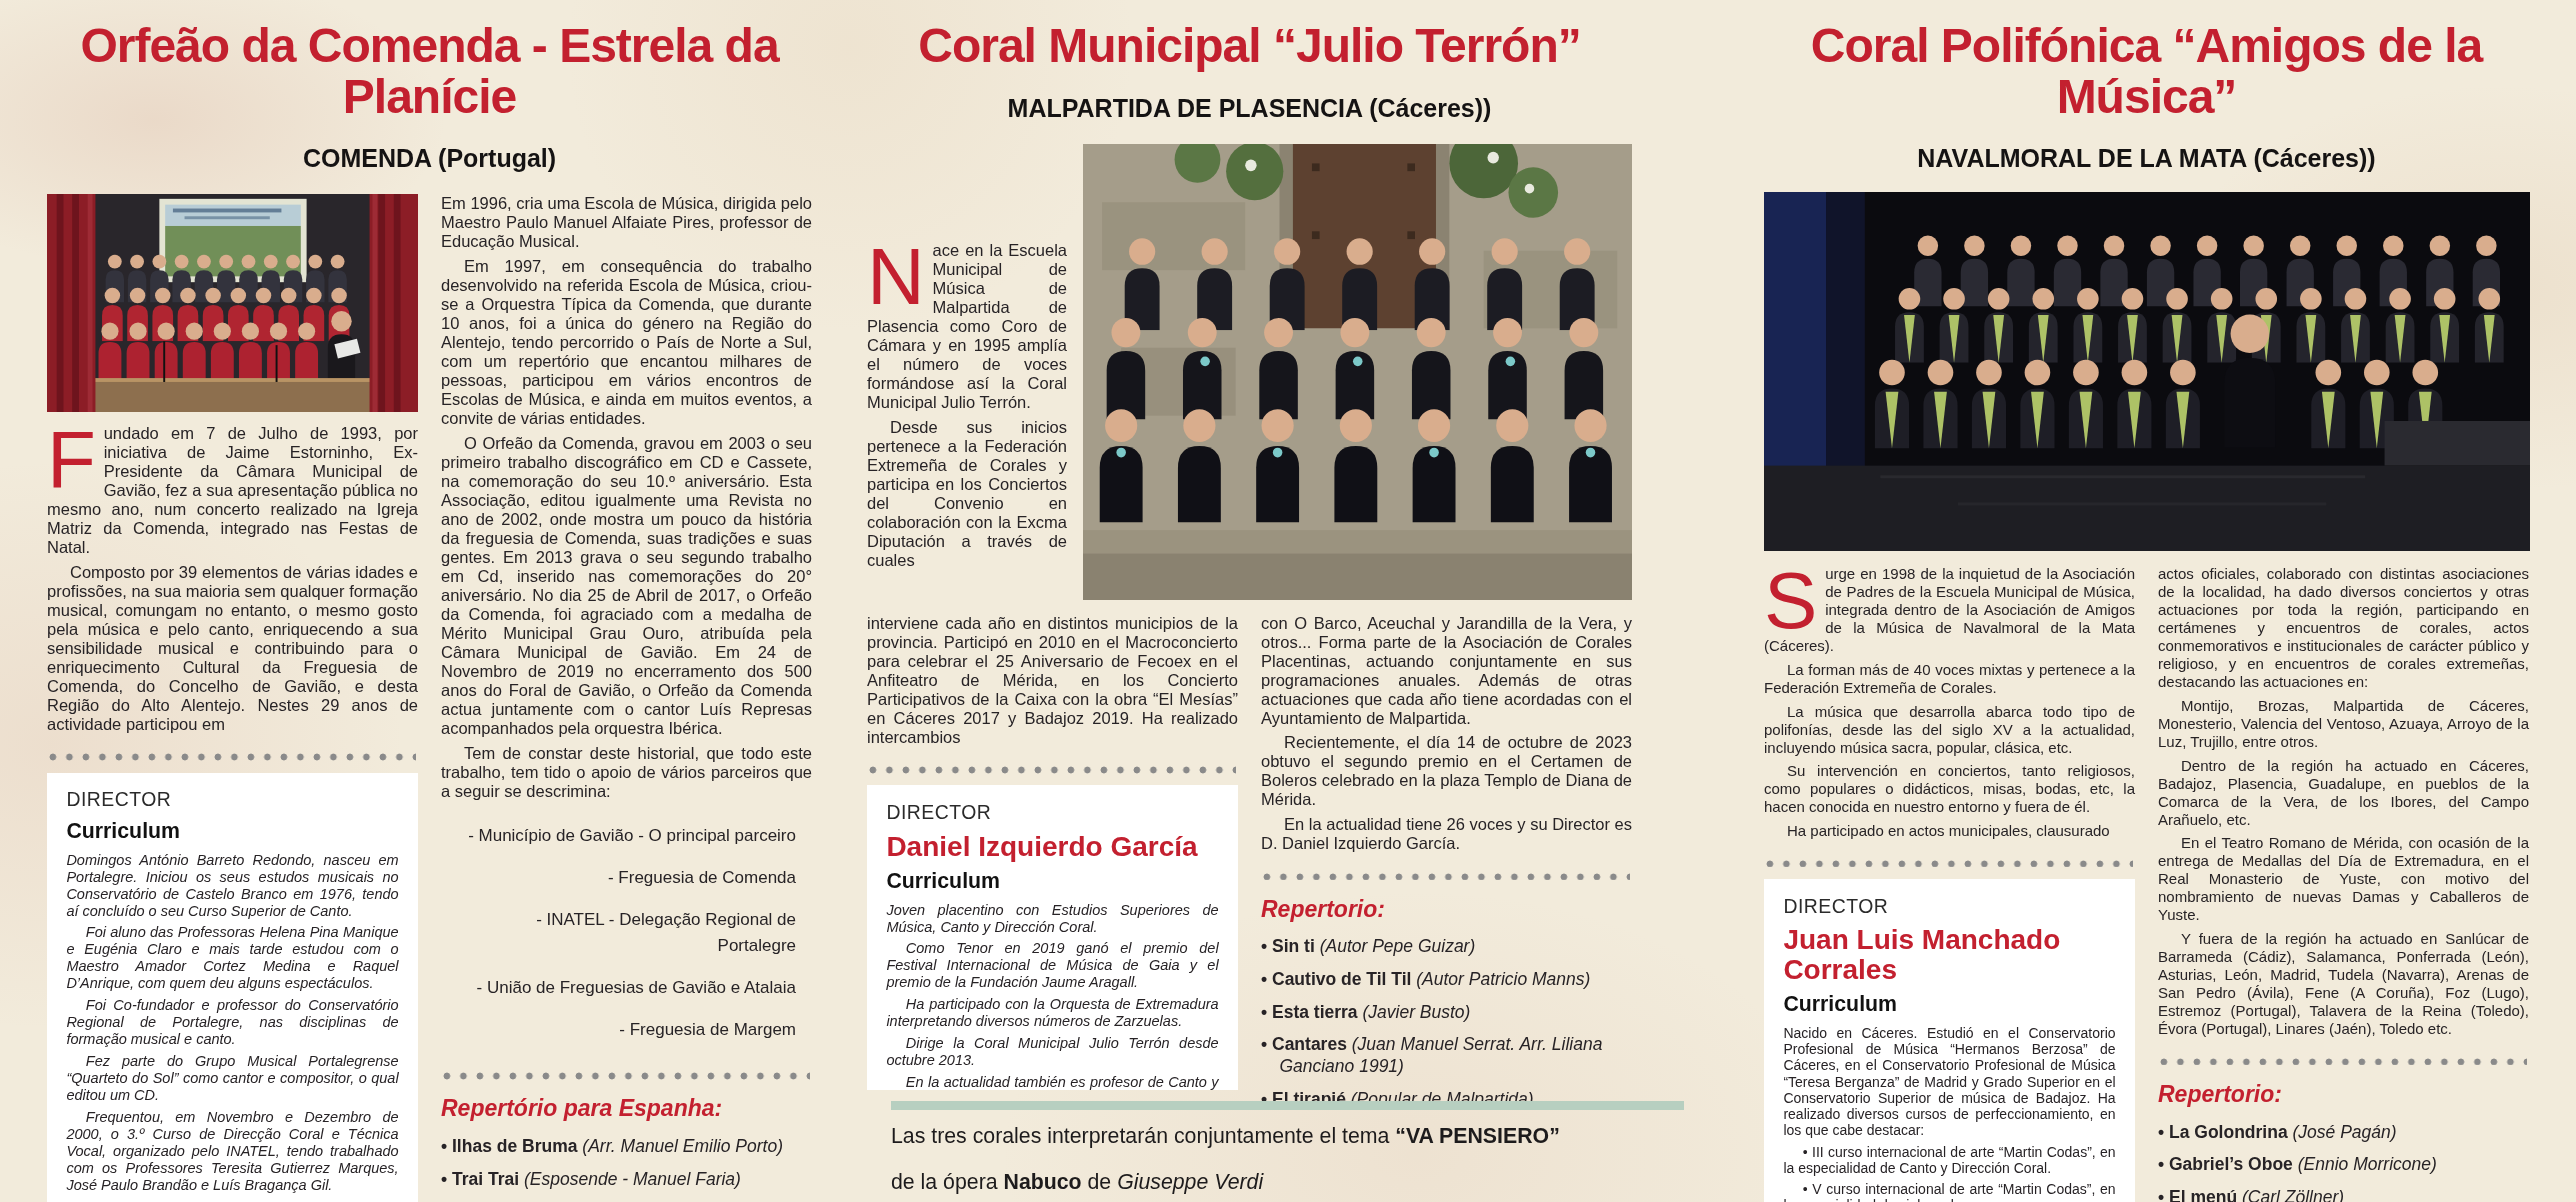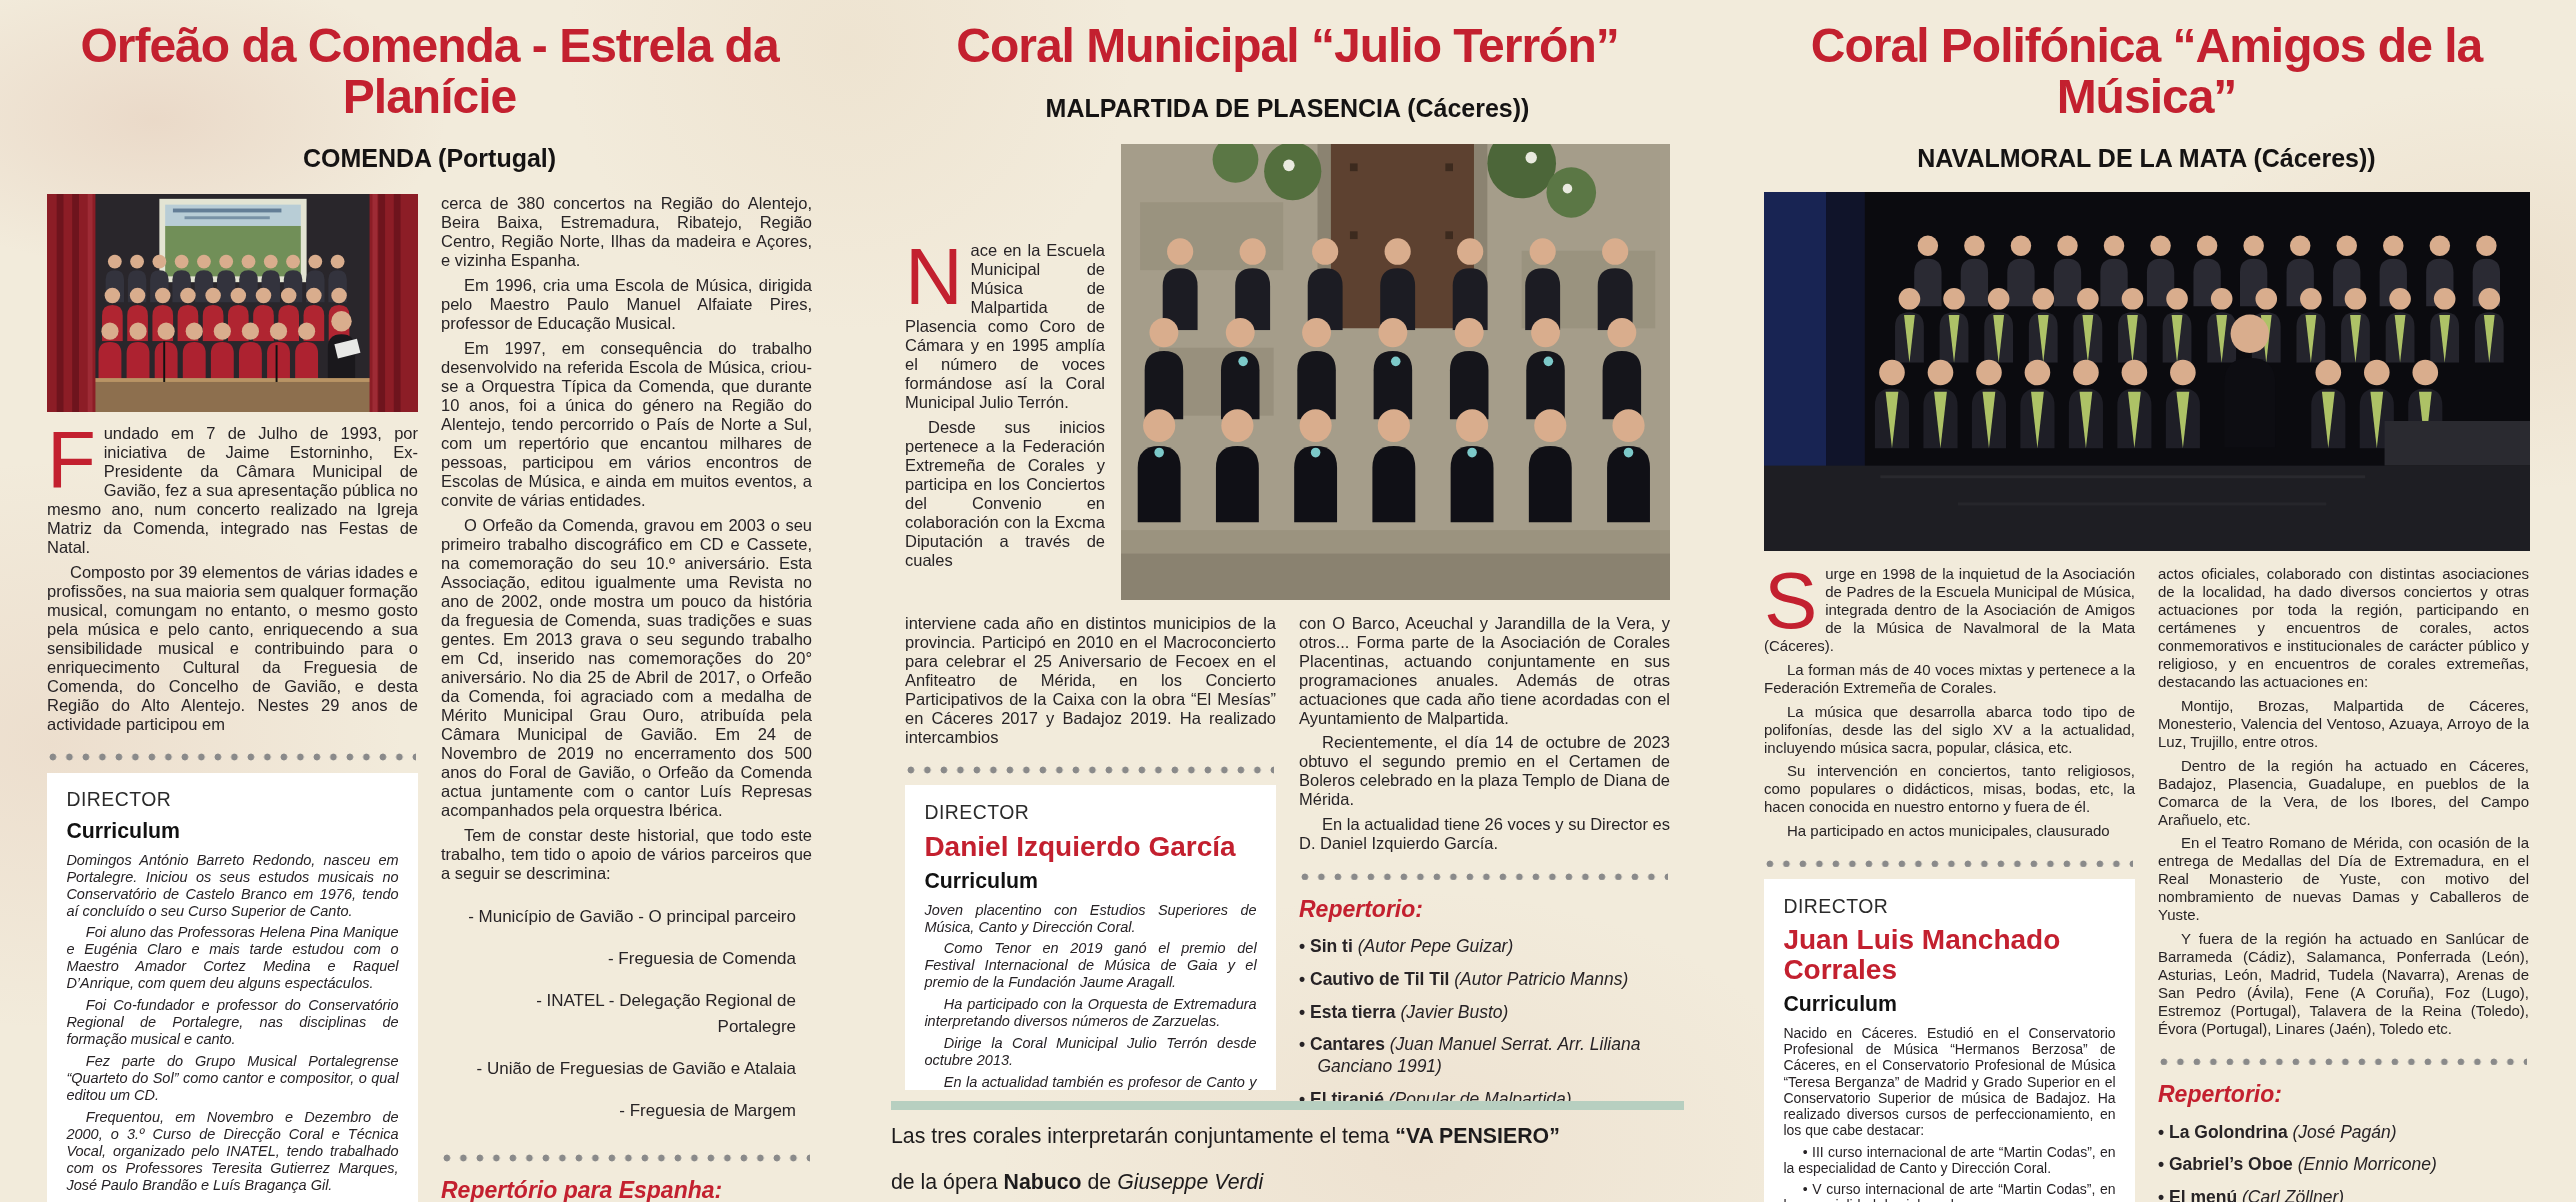--- a/index.html
+++ b/index.html
@@ -19,21 +19,21 @@
   }
   .texture{position:absolute;inset:0;pointer-events:none;background:
     radial-gradient(417px 213px at 6% 10%, rgba(206,155,135,.22), transparent 70%),
     radial-gradient(504px 407px at 2% 62%, rgba(206,155,135,.16), transparent 70%),
     radial-gradient(465px 291px at 97% 24%, rgba(210,175,140,.18), transparent 70%),
     radial-gradient(582px 368px at 55% 96%, rgba(205,160,135,.12), transparent 72%),
     radial-gradient(407px 407px at 33% 4%, rgba(215,185,150,.15), transparent 70%);}
   .panel{position:absolute;top:0;height:1202px;width:859px;padding:0 47px;
     display:flex;flex-direction:column;overflow:hidden}
   #panel1{left:0}
-  #panel2{left:858px}
+  #panel2{left:820px}
   #panel3{left:1717px}
   .panel-title{margin:21.3px 0 0;text-align:center;font-weight:bold;font-size:48px;
     line-height:1.05;color:var(--accent-red);letter-spacing:-1px}
   .panel-sub{margin-top:22px;text-align:center;font-weight:bold;font-size:25px;color:#151313}
   .cols{display:flex;gap:23px;margin-top:21.3px;flex:1;min-height:0}
   .col{flex:1;display:flex;flex-direction:column;min-width:0}
   .photo{display:block;flex:none}
   .body p{margin:0 0 5.8px;text-align:justify;text-indent:23px}
   #panel1 .body p, #panel2 .body p{font-size:16.5px;line-height:19px}
   #panel3 .body p{font-size:15px;line-height:18px}
@@ -174,21 +174,20 @@
             <p>Foi aluno das Professoras Helena Pina Manique e Eugénia Claro e mais tarde estudou com o Maestro Amador Cortez Medina e Raquel D’Anrique, com quem deu alguns espectáculos.</p>
             <p>Foi Co-fundador e professor do Conservatório Regional de Portalegre, nas disciplinas de formação musical e canto.</p>
             <p>Fez parte do Grupo Musical Portalegrense “Quarteto do Sol” como cantor e compositor, o qual editou um CD.</p>
             <p>Frequentou, em Novembro e Dezembro de 2000, o 3.º Curso de Direcção Coral e Técnica Vocal, organizado pelo INATEL, tendo trabalhado com os Professores Teresita Gutierrez Marques, José Paulo Brandão e Luís Bragança Gil.</p>
           </div>
       </div>
     </div>
     <div class="col">
       <div class="body cont">
 
-      <p>cerca de 380 concertos na Região do Alentejo, Beira Baixa, Estremadura, Ribatejo, Região Centro, Região Norte, Ilhas da madeira e Açores, e vizinha Espanha.</p>
           <p>Em 1996, cria uma Escola de Música, dirigida pelo Maestro Paulo Manuel Alfaiate Pires, professor de Educação Musical.</p>
           <p>Em 1997, em consequência do trabalho desenvolvido na referida Escola de Música, criou-se a Orquestra Típica da Comenda, que durante 10 anos, foi a única do género na Região do Alentejo, tendo percorrido o País de Norte a Sul, com um repertório que encantou milhares de pessoas, participou em vários encontros de Escolas de Música, e ainda em muitos eventos, a convite de várias entidades.</p>
           <p>O Orfeão da Comenda, gravou em 2003 o seu primeiro trabalho discográfico em CD e Cassete, na comemoração do seu 10.º aniversário. Esta Associação, editou igualmente uma Revista no ano de 2002, onde mostra um pouco da história da freguesia de Comenda, suas tradições e suas gentes. Em 2013 grava o seu segundo trabalho em Cd, inserido nas comemorações do 20° aniversário. No dia 25 de Abril de 2017, o Orfeão da Comenda, foi agraciado com a medalha de Mérito Municipal Grau Ouro, atribuída pela Câmara Municipal de Gavião. Em 24 de Novembro de 2019 no encerramento dos 500 anos do Foral de Gavião, o Orfeão da Comenda actua juntamente com o cantor Luís Represas acompanhados pela orquestra Ibérica.</p>
           <p>Tem de constar deste historial, que todo este trabalho, tem tido o apoio de vários parceiros que a seguir se descrimina:</p>
         </div>
       <div class="partners">
 
       <p>- Município de Gavião - O principal parceiro</p>
           <p>- Freguesia de Comenda</p>
           <p>- INATEL - Delegação Regional de Portalegre</p>

